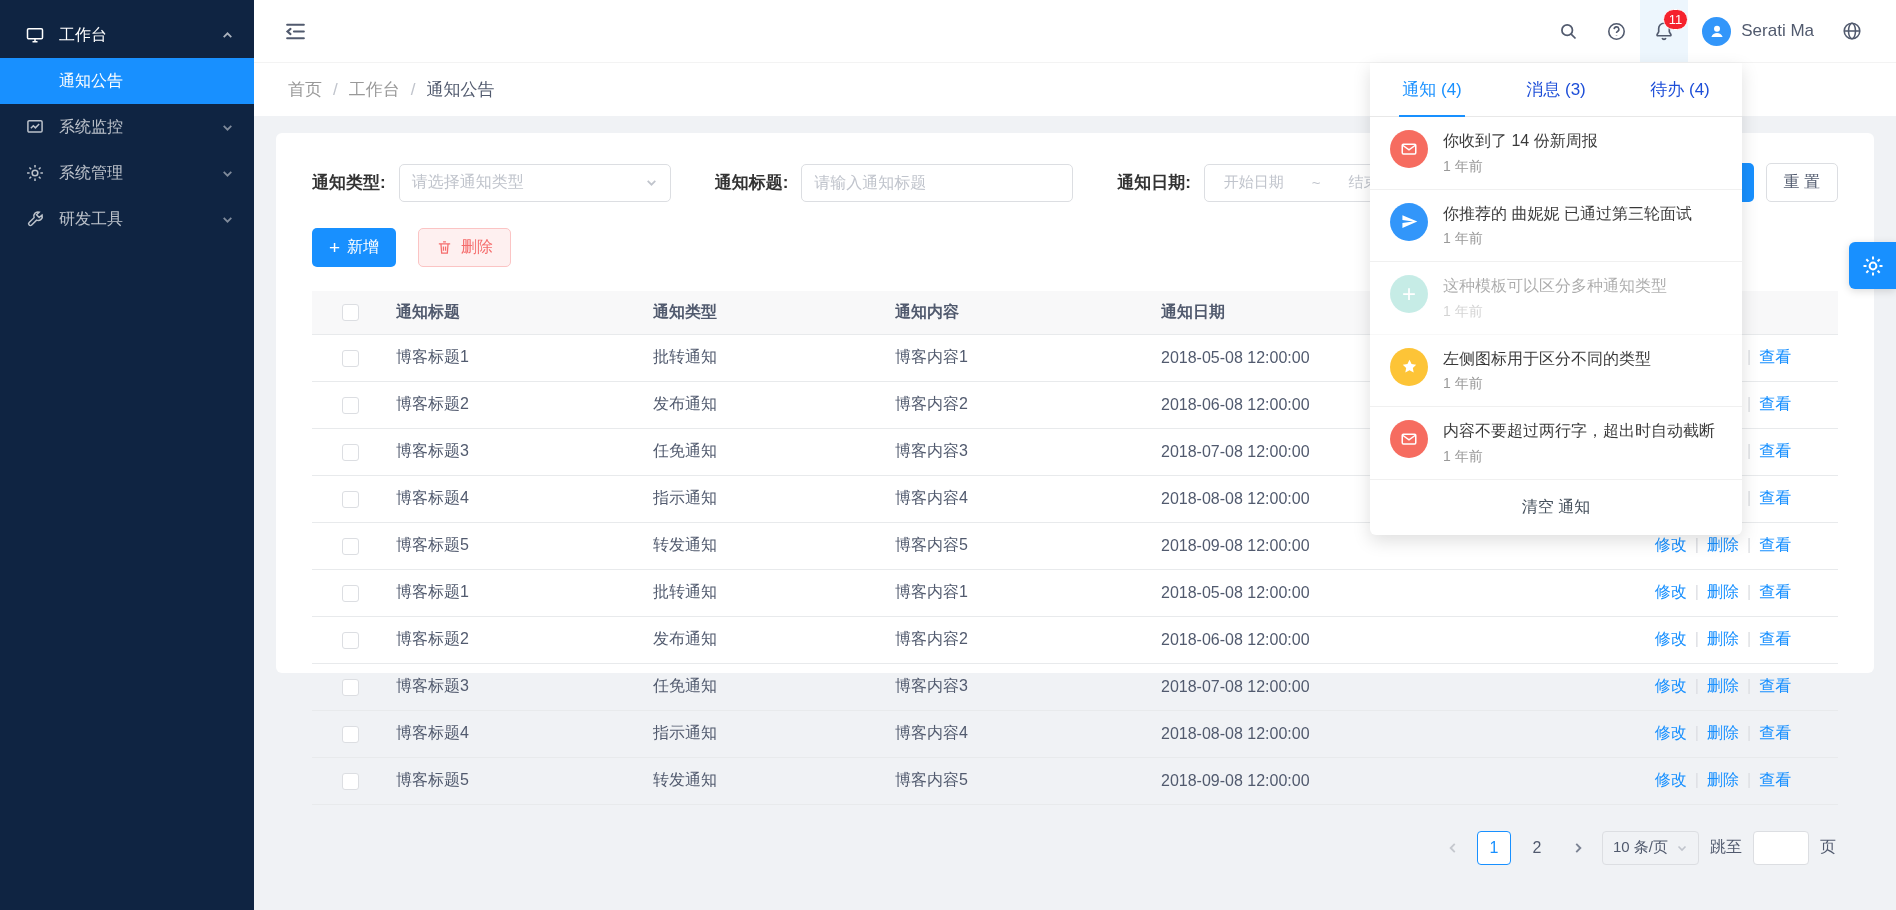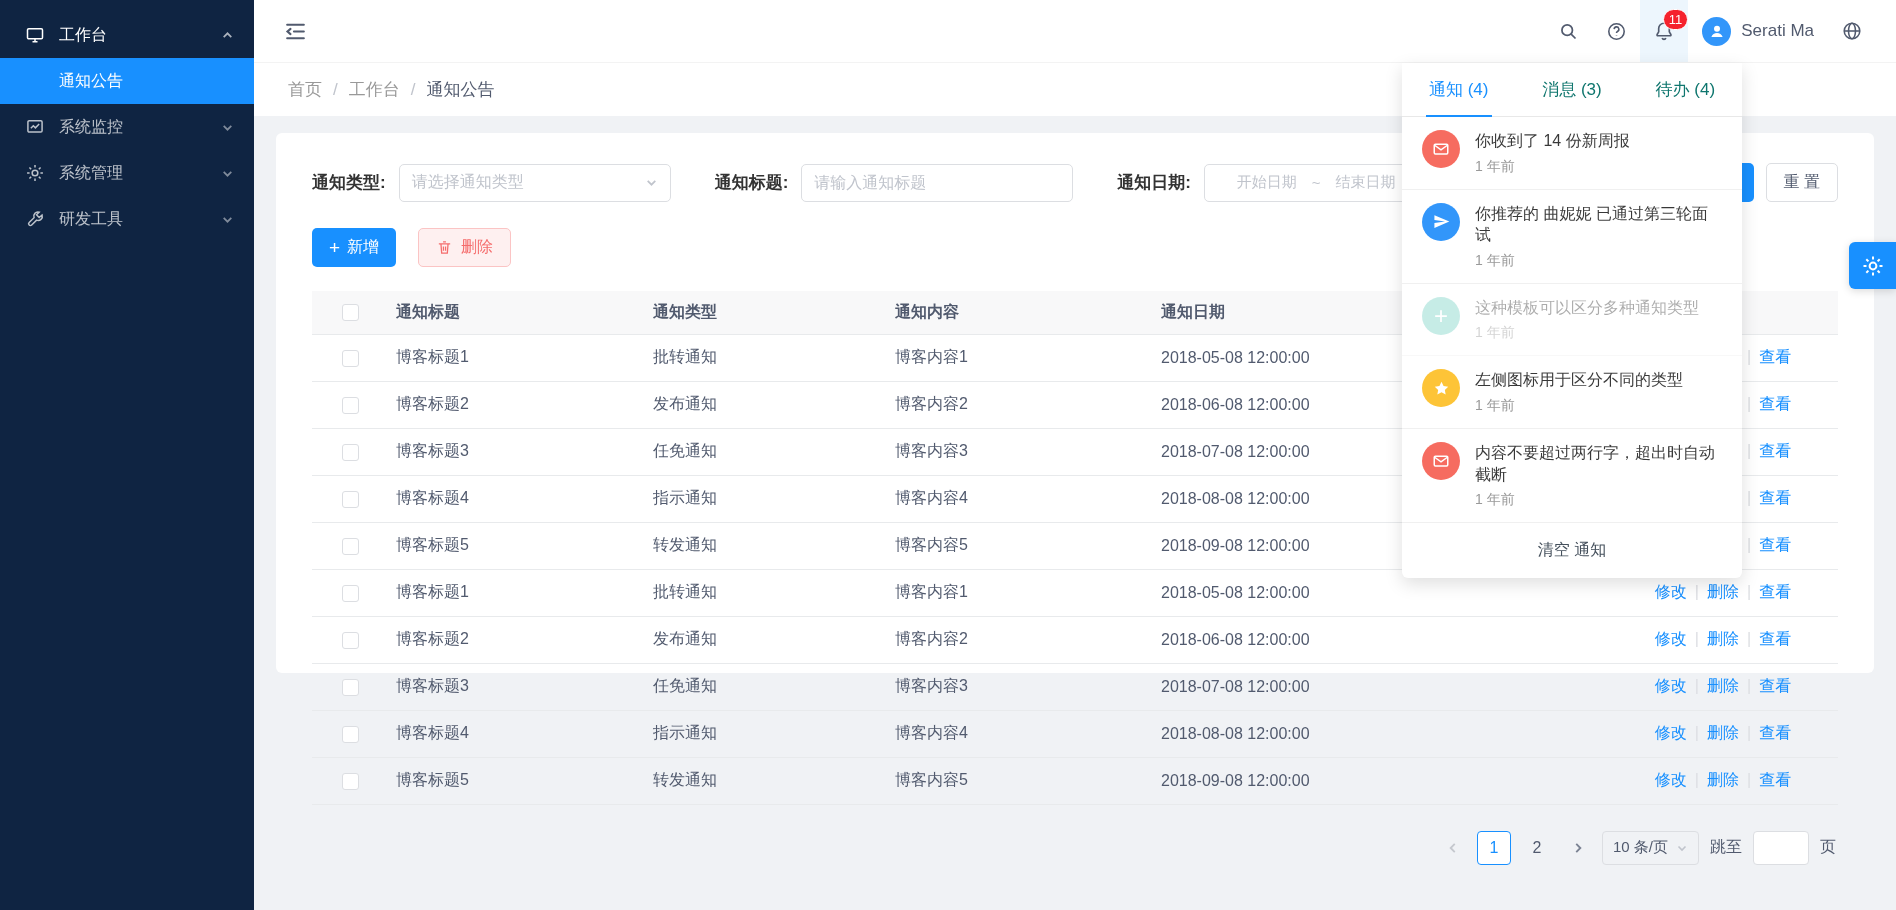--- a/index.html
+++ b/index.html
@@ -41,21 +41,21 @@
   .card { background:#fff; border-radius:6px; height:540px; padding:30px 36px; }
 
   
   .filter-row { display:flex; align-items:center; }
   .filter-group { display:flex; align-items:center; margin-right:44px; }
   .f-label { font-size:17px; font-weight:bold; color:#333; margin-right:13px; white-space:nowrap; }
   .select, .text-input, .date-range { height:38px; border:1px solid #dcdee2; border-radius:5px; background:#fff; display:flex; align-items:center; font-size:16px; padding:0 12px; }
   .select { width:272px; justify-content:space-between; color:#c0c4cc; cursor:pointer; }
   .text-input { width:272px; color:#515a6e; font-family:inherit; outline:none; }
   .text-input::placeholder { color:#c0c4cc; }
-  .date-range { width:224px; justify-content:center; gap:15px; color:#c0c4cc; font-size:15px; cursor:pointer; }
+  .date-range { width:224px; justify-content:center; gap:28px; color:#c0c4cc; font-size:15px; cursor:pointer; }
   .filter-actions { margin-left:auto; display:flex; gap:12px; }
   .btn { height:39px; border:none; border-radius:5px; font-size:16px; cursor:pointer; font-family:inherit; display:inline-flex; align-items:center; justify-content:center; padding:0 17px; white-space:nowrap; }
   .btn.primary { background:#1890ff; color:#fff; }
   .btn.default { background:#fff; border:1px solid #dcdee2; color:#515a6e; }
   .btn.danger-plain { background:#fef0f0; border:1px solid #fbc4c4; color:#f56c6c; gap:8px; }
 
   
   .toolbar-row { display:flex; gap:22px; margin-top:26px; }
   .btn .plus-glyph { font-size:19px; margin-right:7px; line-height:1; }
 
@@ -74,23 +74,23 @@
   .pg-arrow { width:30px; height:34px; display:flex; align-items:center; justify-content:center; cursor:pointer; }
   .pg-arrow.prev { color:#c5c8ce; }
   .pg-arrow.next { color:#7a8292; }
   .pg-num { min-width:34px; height:34px; display:flex; align-items:center; justify-content:center; border-radius:4px; cursor:pointer; }
   .pg-num.active { border:1px solid #1890ff; color:#1890ff; background:#fff; }
   .pg-size { height:34px; border:1px solid #dcdee2; border-radius:4px; display:flex; align-items:center; gap:8px; padding:0 10px; font-size:15px; cursor:pointer; }
   .pg-jump-label, .pg-jump-suffix { margin:0 2px; }
   .pg-jump-input { width:56px; height:34px; border:1px solid #dcdee2; border-radius:4px; background:#fff; cursor:text; }
 
   
-  .notice-panel { position:absolute; top:63px; right:154px; width:340px; background:#fff; border-radius:0 0 6px 6px; box-shadow:0 6px 18px rgba(0,0,0,.13); z-index:60; }
+  .notice-panel { position:absolute; top:63px; right:154px; width:372px; background:#fff; border-radius:0 0 6px 6px; box-shadow:0 6px 18px rgba(0,0,0,.13); z-index:60; }
   .notice-tabs { display:flex; border-bottom:1px solid #e8e8e8; height:54px; }
-  .notice-tab { flex:1; display:flex; align-items:center; justify-content:center; font-size:17px; color:#0f766e; cursor:pointer; position:relative; }
+  .notice-tab { flex:1; display:flex; align-items:center; justify-content:center; font-size:17px; color:#1d4ed8; cursor:pointer; position:relative; }
   .notice-tab.active { color:#1890ff; }
   .notice-tab.active::after { content:""; position:absolute; bottom:-1px; left:50%; transform:translateX(-50%); width:66px; height:2px; background:#1890ff; }
   .notice-item { display:flex; gap:15px; padding:13px 20px; border-bottom:1px solid #f0f0f0; cursor:pointer; align-items:flex-start; }
   .notice-item.read { opacity:.42; }
   .n-avatar { width:38px; height:38px; border-radius:50%; flex:none; display:flex; align-items:center; justify-content:center; color:#fff; }
   .c-red  { background:#f66c60; }
   .c-blue { background:#3296fa; }
   .c-teal { background:#79d2c6; }
   .c-gold { background:#fdc437; }
   .n-title { font-size:16px; color:rgba(0,0,0,.78); line-height:1.35; }

